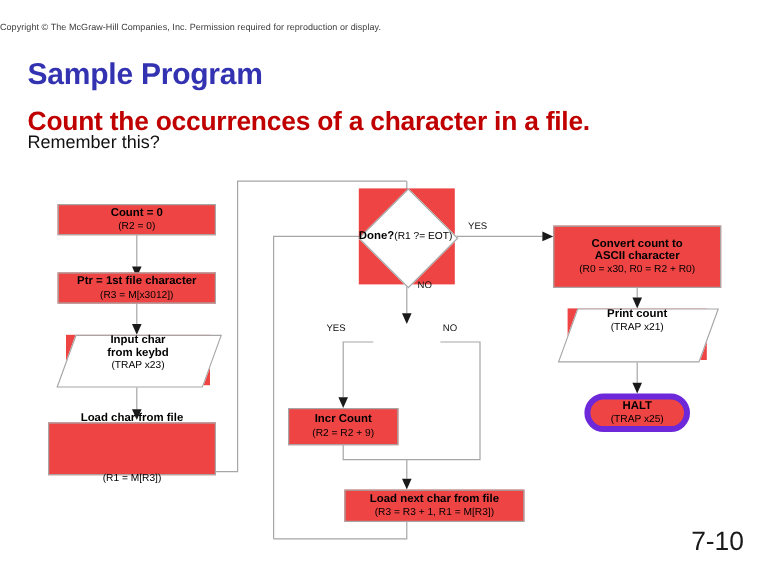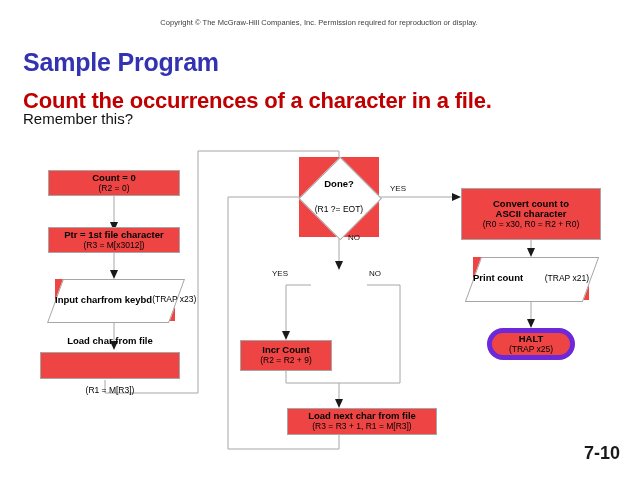--- a/index.html
+++ b/index.html
@@ -7,21 +7,20 @@
     width:638px;height:478px;
     background:#ffffff;
     font-family:"Liberation Sans", sans-serif;
     overflow:hidden;
     position:relative;
   }
   #slide{position:relative;width:638px;height:478px;}
 
   .copyright{
     position:absolute;left:0;top:18px;width:638px;
-    text-align:center;
     font-size:7.5px;color:#3b3b3b;
     letter-spacing:0.05px;
     white-space:nowrap;
   }
 
   .title{
     position:absolute;left:23px;top:48px;
     font-size:25px;font-weight:bold;
     color:#3333b2;
     letter-spacing:-0.2px;
@@ -32,21 +31,21 @@
     color:#c00000;
     letter-spacing:-0.2px;
   }
   .subtitle2{
     position:absolute;left:23px;top:110px;
     font-size:15px;font-weight:normal;
     color:#111111;
   }
   .pagenum{
     position:absolute;right:18px;bottom:14px;
-    font-size:18px;font-weight:bold;color:#1a1a1a;
+    font-size:22px;font-weight:normal;color:#1a1a1a;
   }
 
   
   .fc{position:absolute;left:0;top:0;width:638px;height:478px;}
 
   .node{
     position:absolute;
     box-sizing:border-box;
     display:flex;flex-direction:column;
     align-items:center;justify-content:center;
@@ -62,34 +61,34 @@
   .rect{border:1px solid #a6a6a6;}
 
   .para{border:none;}
   .para .pshape{
     position:absolute;left:0;top:0;width:100%;height:100%;
     border:1px solid #a6a6a6;
     transform:skewX(-20deg);
     background:#fff;
     z-index:0;
   }
-  .para .ptext{position:relative;z-index:1;display:flex;flex-direction:row;
-    align-items:center;justify-content:space-between;width:100%;height:100%;}
+  .para .ptext{position:relative;z-index:1;display:flex;flex-direction:column;
+    align-items:center;justify-content:flex-start;width:100%;height:100%;}
 
   .diam{border:none;}
   .diam .dshape{
     position:absolute;left:50%;top:50%;
     width:70.7%;height:70.7%;
     margin-left:-35.35%;margin-top:-35.35%;
     border:1px solid #a6a6a6;
     transform:rotate(45deg);
     background:#fff;z-index:0;
   }
-  .diam .dtext{position:relative;z-index:1;display:flex;flex-direction:column;
-    align-items:center;justify-content:center;width:100%;height:100%;gap:15px;}
+  .diam .dtext{position:relative;z-index:1;display:flex;flex-direction:row;
+    align-items:center;width:100%;height:100%;}
 
   .stadium{border:5px solid #6d28d9;border-radius:999px;}
 
   .edgelbl{
     position:absolute;font-size:8px;color:#111;
     font-weight:normal;white-space:nowrap;
   }
 
   svg.wires{position:absolute;left:0;top:0;width:638px;height:478px;
     pointer-events:none;}
@@ -168,21 +167,21 @@
 
     <div class="node para" style="left:55px;top:279px;width:120px;height:42px;">
       <div class="pshape"></div>
       <div class="ptext">
         <div class="l1">Input char</div>
         <div class="l1b">from keybd</div>
         <div class="l2">(TRAP x23)</div>
       </div>
     </div>
 
-    <div class="node rect" style="left:40px;top:352px;width:140px;height:27px;gap:39px;">
+    <div class="node rect" style="left:40px;top:352px;width:140px;height:44px;gap:39px;">
       <div class="l1">Load char from file</div>
       <div class="l2">(R1 = M[R3])</div>
     </div>
 
     <div class="node diam" style="left:299px;top:157px;width:80px;height:80px;">
       <div class="dshape"></div>
       <div class="dtext">
         <div class="l1">Done?</div>
         <div class="l2">(R1 ?= EOT)</div>
       </div>

